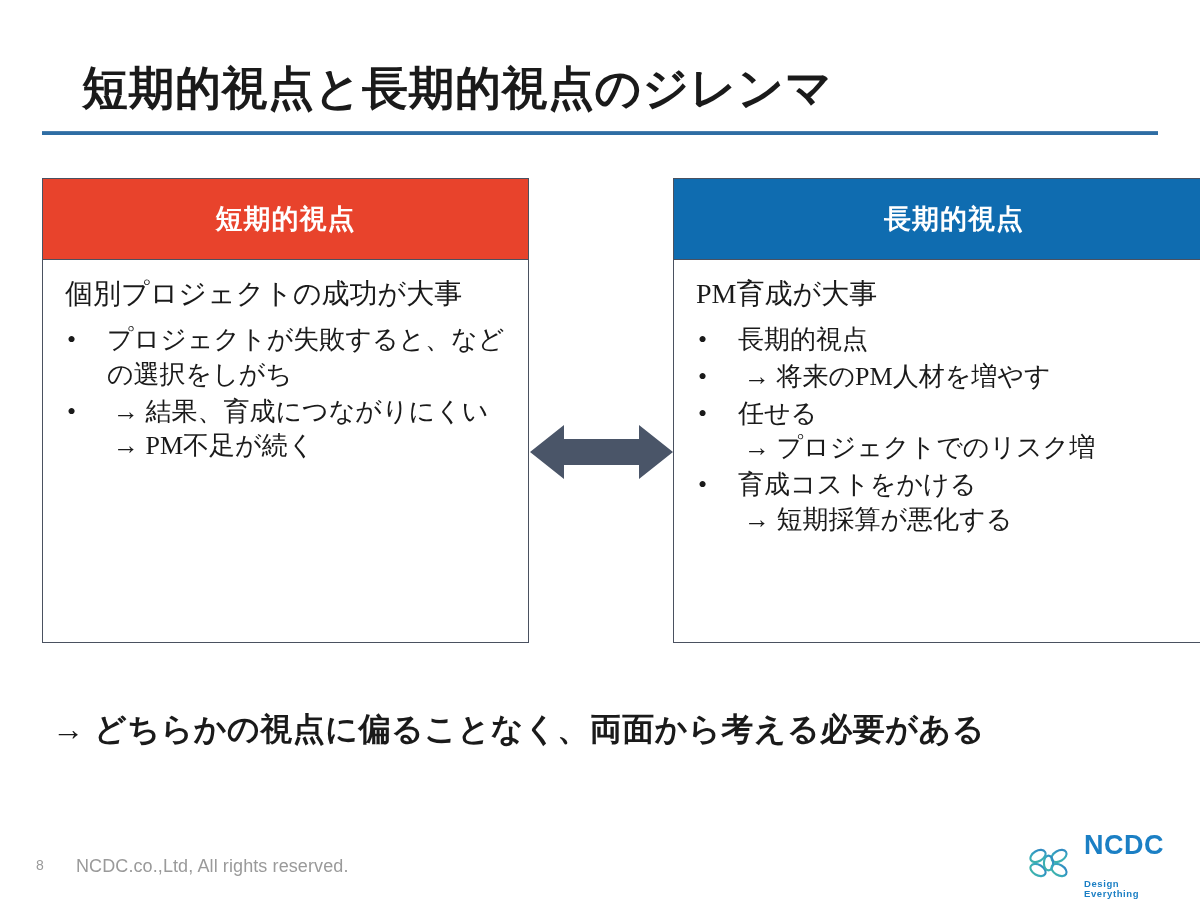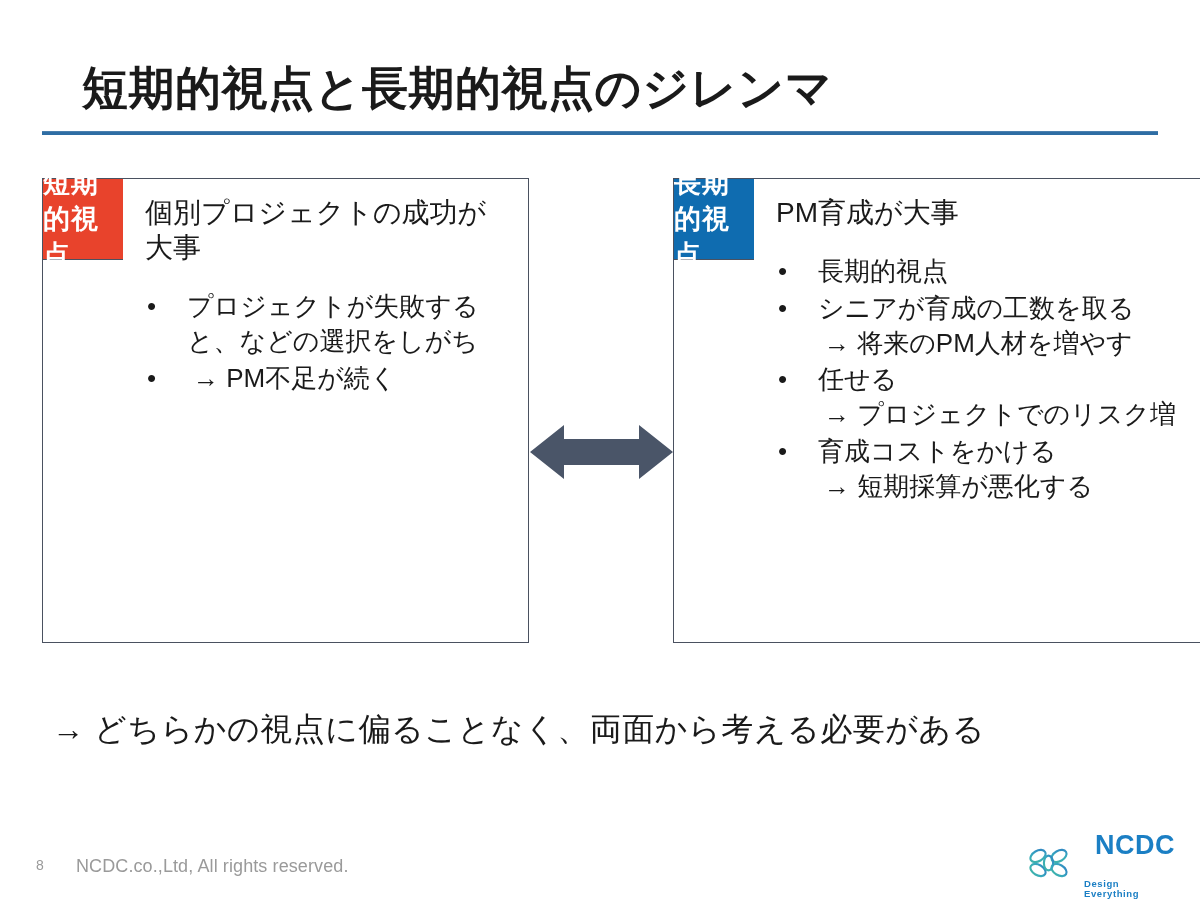--- a/index.html
+++ b/index.html
@@ -45,20 +45,22 @@
 
   
   .card {
     position: absolute;
     top: 178px;
     height: 465px;
     box-sizing: border-box;
     border: 1px solid #4a5160;
     background: #ffffff;
     display: flex;
+    flex-direction: column;
+    font-family: Liberation Serif, serif;
   }
   .card-left  { left: 42px;  width: 487px; }
   .card-right { left: 673px; width: 562px; }
 
   .card-header {
     height: 80px;
     flex: 0 0 80px;
     display: flex;
     align-items: center;
     justify-content: center;
@@ -70,21 +72,21 @@
   }
   .card-body {
     flex: 1 1 auto;
     padding: 16px 14px 10px 14px;
     box-sizing: border-box;
   }
   .card-lead {
     font-size: 28px;
     line-height: 1.25;
     color: #1a1a1a;
-    margin-bottom: 24px;
+    margin-bottom: 12px;
     padding-left: 8px;
   }
 
   .bullet-list {
     list-style: none;
     margin: 0;
     padding: 0;
   }
   .bullet-item {
     position: relative;
@@ -115,21 +117,21 @@
     height: 62px;
   }
   .arrow-wrap svg { display: block; }
 
   
   .conclusion {
     position: absolute;
     left: 52px;
     top: 708px;
     font-size: 32px;
-    font-weight: normal;
+    font-weight: bold;
     color: #1a1a1a;
     letter-spacing: 0.5px;
     white-space: nowrap;
   }
 
   
   .footer-page {
     position: absolute;
     left: 36px;
     top: 857px;
@@ -161,21 +163,20 @@
     display: flex;
     flex-direction: column;
     justify-content: center;
   }
   .logo-word {
     font-size: 27px;
     font-weight: bold;
     color: #1b7fc4;
     letter-spacing: 0.5px;
     line-height: 1;
-    margin-left: 11px;
   }
   .logo-tag {
     font-size: 9.5px;
     font-weight: bold;
     color: #1b7fc4;
     letter-spacing: 0.6px;
     line-height: 1;
     margin-top: 20px;
   }
 </style>
@@ -191,20 +192,21 @@
     <div class="card-header" style="background:#E8432C;">短期的視点</div>
     <div class="card-body">
       <div class="card-lead">個別プロジェクトの成功が大事</div>
       <ul class="bullet-list">
         <li class="bullet-item">
           <span class="dot">•</span>
           <span>プロジェクトが失敗すると、などの選択をしがち</span>
         </li>
         <li class="bullet-item">
           <span class="dot">•</span>
+          <span class="sub-line">→ 結果、育成につながりにくい</span>
           <span class="sub-line">→ PM不足が続く</span>
         </li>
       </ul>
     </div>
   </div>
 
   <div class="arrow-wrap">
     <svg width="143" height="62" viewBox="0 0 143 62" aria-hidden="true">
       <polygon points="0,31 34,4 34,18 109,18 109,4 143,31 109,58 109,44 34,44 34,58" fill="#4A5568"></polygon>
     </svg>
@@ -214,21 +216,20 @@
     <div class="card-header" style="background:#0F6CB0;">長期的視点</div>
     <div class="card-body">
       <div class="card-lead">PM育成が大事</div>
       <ul class="bullet-list">
         <li class="bullet-item">
           <span class="dot">•</span>
           <span>長期的視点</span>
         </li>
         <li class="bullet-item">
           <span class="dot">•</span>
-          <span>シニアが育成の工数を取る</span>
           <span class="sub-line">→ 将来のPM人材を増やす</span>
         </li>
         <li class="bullet-item">
           <span class="dot">•</span>
           <span>任せる</span>
           <span class="sub-line">→ プロジェクトでのリスク増</span>
         </li>
         <li class="bullet-item">
           <span class="dot">•</span>
           <span>育成コストをかける</span>

